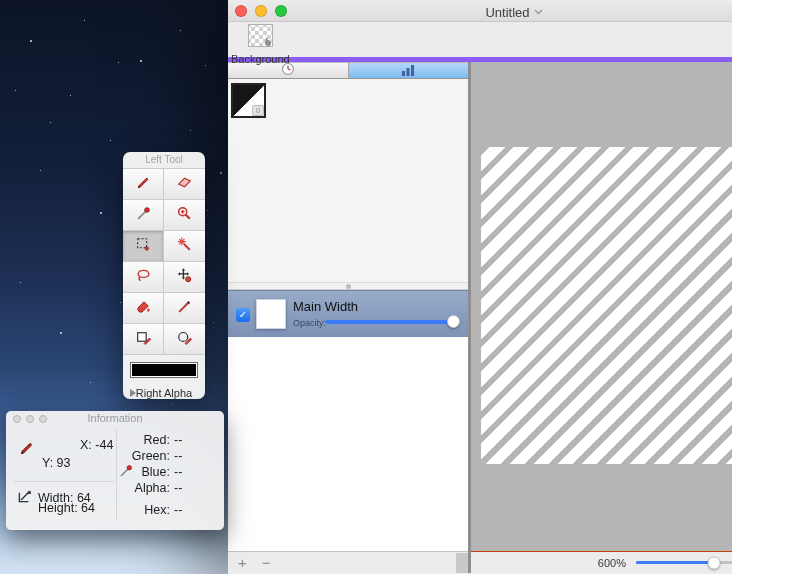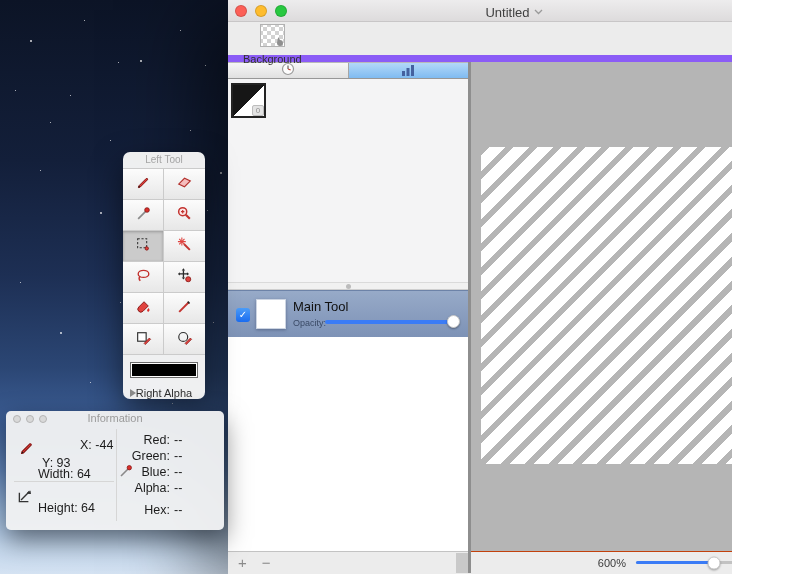--- a/index.html
+++ b/index.html
@@ -14,22 +14,22 @@
   
   .window { position:absolute; left:228px; top:0; width:572px; height:574px; background:#ececec;
     box-shadow:-30px 10px 70px rgba(0,0,0,.5); }
   .titlebar { position:relative; height:22px; background:linear-gradient(#edeced,#dddbdc); border-bottom:1px solid #c8c6c7; }
   .traffic { position:absolute; top:5px; display:flex; gap:8px; left:7px; }
   .tl { width:12px; height:12px; border-radius:50%; border:0.5px solid rgba(0,0,0,.15); }
   .tl.red{background:#fc5f57;} .tl.yel{background:#febc2e;} .tl.grn{background:#28c840;}
   .win-title { position:absolute; left:0; right:0; top:3px; text-align:center; font-size:13px; color:#3f3f3f; }
   .win-title .chev { margin-left:4px; vertical-align:2px; }
 
-  .toolbar { position:relative; height:40px; background:#ececec; border-bottom:7px solid #8b5cf6;
-    display:flex; align-items:flex-start; padding-left:12px; gap:4px; }
+  .toolbar { position:relative; height:40px; background:#ececec; border-bottom:5px solid #8b5cf6;
+    display:flex; align-items:flex-start; padding-left:0; gap:4px; }
   .tb-item { display:flex; flex-direction:column; align-items:center; padding:1px 3px 0; cursor:default; }
   .tb-item .lbl { font-size:11px; color:#303030; margin-top:1px; }
 
   .main { display:flex; height:511px; }
   .left-col { width:240px; display:flex; flex-direction:column; background:#fff; }
   .v-divider { width:3px; background:#8e8e8e; }
   .right-col { flex:1; display:flex; flex-direction:column; }
 
   
   .tabbar { height:17px; display:flex; border-top:1px solid #b9b9b9; border-bottom:1px solid #979797; }
@@ -203,21 +203,21 @@
           </div>
         </div>
 
         <div class="splitter">
           <div class="dot"></div>
         </div>
 
         <div class="layer-row">
           <div class="layer-check"><span>✓</span></div>
           <div class="layer-thumb"></div>
-          <div class="layer-name">Main Tool</div>
+          <div class="layer-name">Main Width</div>
           <div class="opacity-lbl">Opacity:</div>
           <div class="op-slider">
             <div class="op-knob"></div>
           </div>
         </div>
 
         <div class="layers-filler"></div>
 
         <div class="panel-bottom">
           <span class="pm-btn">+</span>
@@ -357,21 +357,21 @@
     <div class="row" style="left:36px; top:45px;"><span>Y:</span> <span>93</span></div>
 
     <div class="hdiv"></div>
 
     <span class="icon-abs" style="left:10px; top:76px;"><svg width="18" height="18" viewBox="0 0 16 16">
           <polyline points="3,5 3,13 11,13" fill="none" stroke="#333" stroke-width="1.2"></polyline>
           <line x1="4.5" y1="11.5" x2="11.5" y2="4.5" stroke="#333" stroke-width="1.2"></line>
           <path d="M11.8 3.2 l1 3 -3 -1 z M3.2 11.8 l1 3 ... z" fill="#333"></path>
           <path d="M12.9 3.1 l0.4 3.2 -3.2 -0.4 z" fill="#333"></path>
         </svg></span>
-    <div class="row" style="left:32px; top:56px;"><span>Width:</span> <span>64</span></div>
+    <div class="row" style="left:32px; top:80px;"><span>Width:</span> <span>64</span></div>
     <div class="row" style="left:32px; top:90px;"><span>Height:</span> <span>64</span></div>
 
     <div class="vdiv"></div>
     <span class="icon-abs" style="left:112px; top:52px;"><svg width="16" height="16" viewBox="0 0 16 16">
           <line x1="3" y1="13" x2="10" y2="6" stroke="#8a8a8a" stroke-width="1.6"></line>
           <circle cx="11.3" cy="4.7" r="2.2" fill="#d92f2b" stroke="#7e100e" stroke-width="0.7"></circle>
         </svg></span>
 
     <div class="crow" style="top:22px;">
         <span class="cl">Red:</span>

